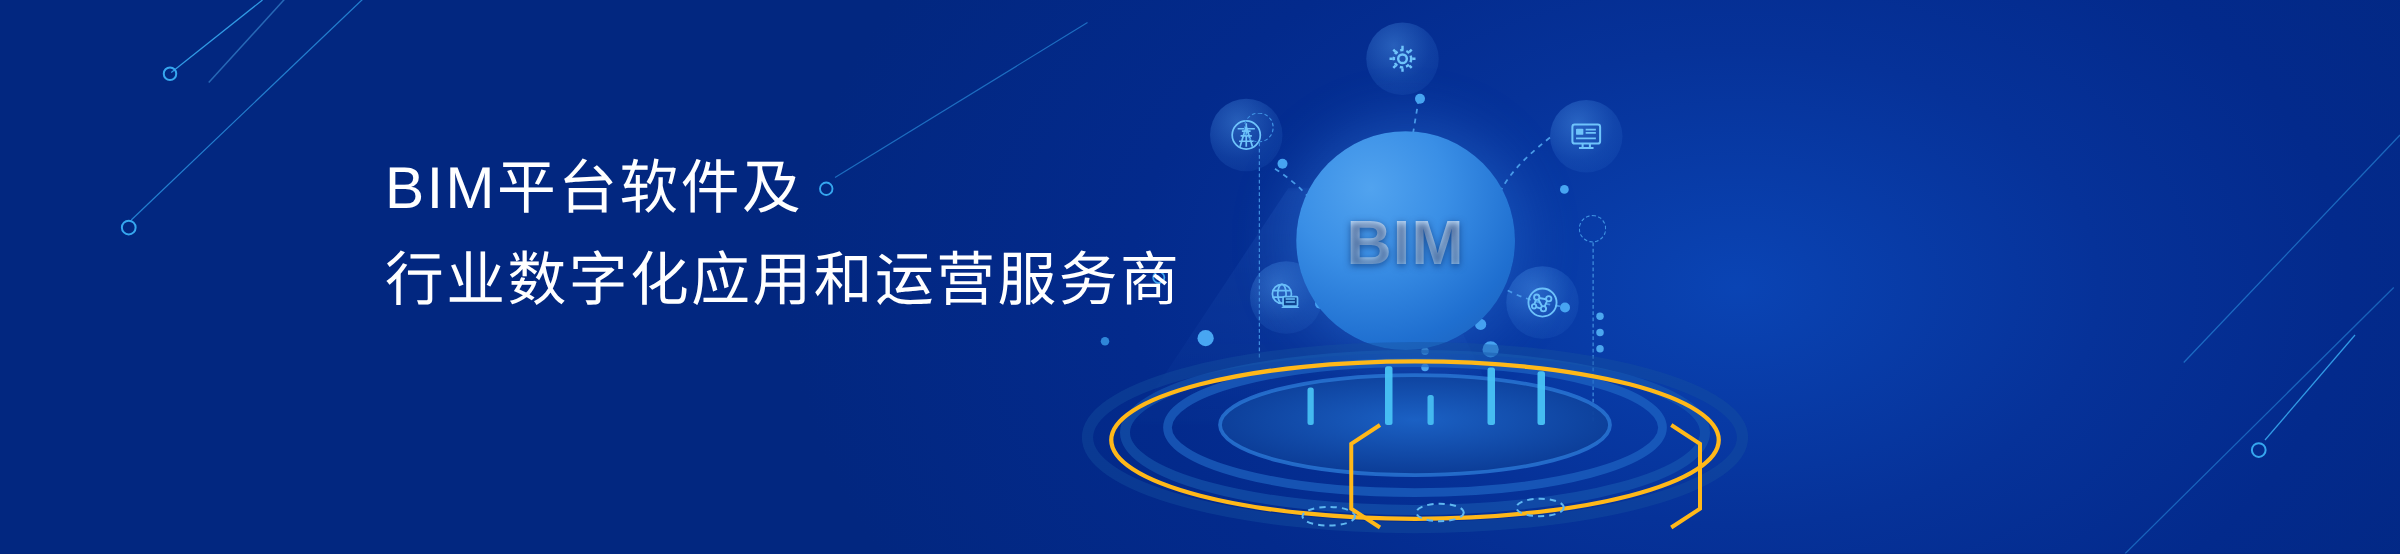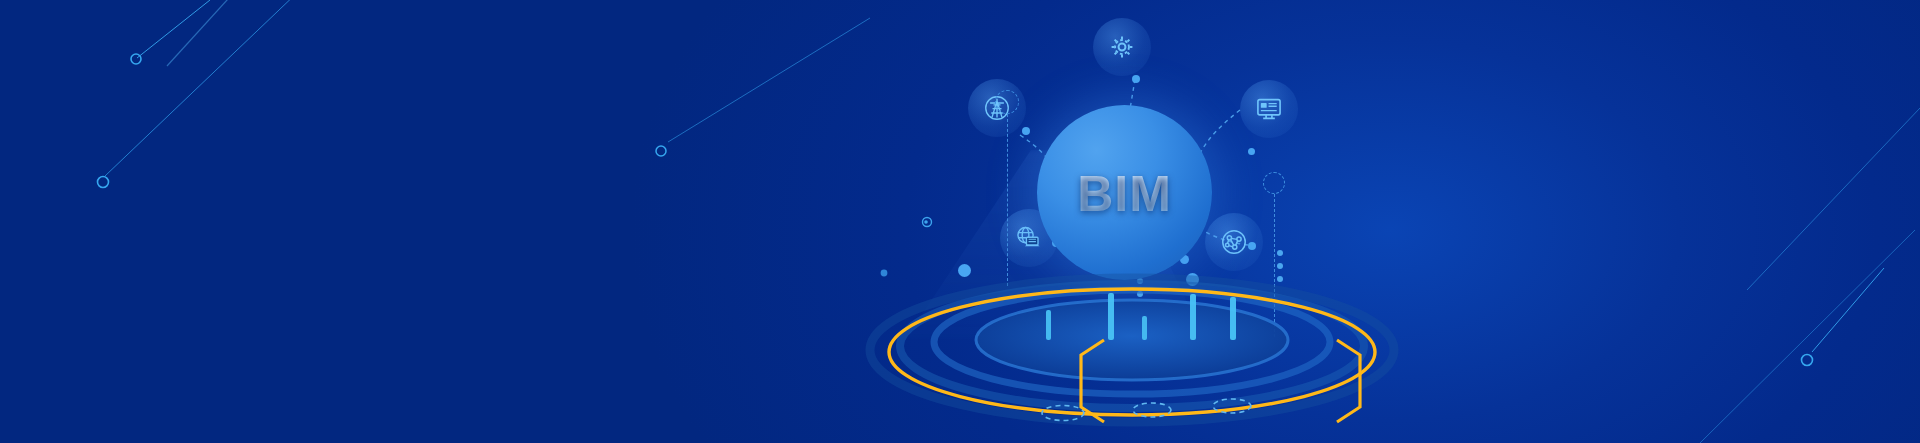--- a/index.html
+++ b/index.html
@@ -127,20 +127,24 @@
     <circle cx="927" cy="222" r="4.5" fill="none" stroke="#3da4ee" stroke-width="1.4"></circle>
     <circle cx="926" cy="222" r="1.8" fill="#3da4ee"></circle>
     <circle cx="884" cy="273" r="3.4" fill="#2f86d8"></circle>
 
     <line x1="1920" y1="108" x2="1747" y2="290" stroke="#2f9be8" stroke-width="1" opacity="0.55"></line>
     <line x1="1915" y1="230" x2="1700" y2="443" stroke="#2f9be8" stroke-width="1" opacity="0.5"></line>
     <circle cx="1807" cy="360" r="5.5" fill="none" stroke="#36a7ef" stroke-width="1.6"></circle>
     <line x1="1884" y1="268" x2="1812" y2="352" stroke="#36a7ef" stroke-width="1" opacity="0.9"></line>
   </svg>
 
+  <div class="headline">
+    <span class="ln">BIM平台软件及</span>
+    <span class="ln">行业数字化应用和运营服务商</span>
+  </div>
 
   <div class="graphic-wrap">
 
     <div class="beam"></div>
 
     <svg style="position:absolute;left:0;top:0;width:1420px;height:443px;" viewBox="0 0 1420 443" xmlns="http://www.w3.org/2000/svg">
       <path d="M1020 135 C1055 158 1060 178 1063 193" fill="none" stroke="#4a9de8" stroke-width="1.4" stroke-dasharray="4 4"></path>
       <path d="M1135 79 C1130 110 1128 120 1126 133" fill="none" stroke="#4a9de8" stroke-width="1.4" stroke-dasharray="4 4"></path>
       <path d="M1240 110 C1215 130 1200 145 1190 178" fill="none" stroke="#4a9de8" stroke-width="1.4" stroke-dasharray="4 4"></path>
       <path d="M1248 245 C1232 243 1215 238 1198 228" fill="none" stroke="#4a9de8" stroke-width="1.4" stroke-dasharray="4 4"></path>

